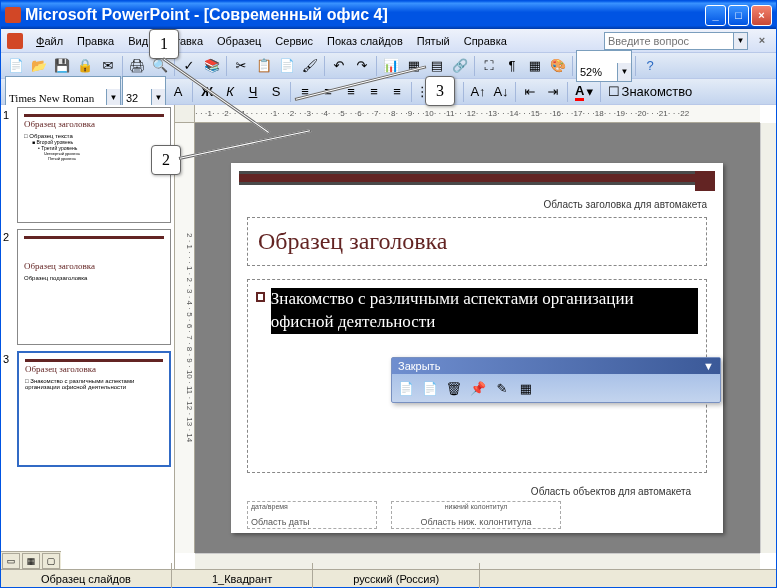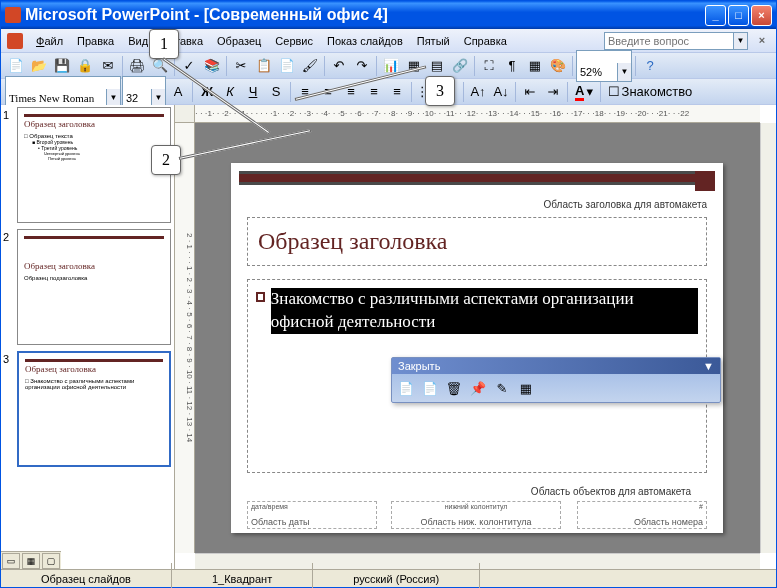--- a/index.html
+++ b/index.html
@@ -235,24 +235,20 @@
           </div>
           <div class="area-label" style="bottom:36px;right:32px">Область объектов для автомакета</div>
           <div class="footer-ph" style="left:16px;width:130px">
               <span style="font-size:7px">дата/время</span>
               <span>Область даты</span>
             </div>
           <div class="footer-ph" style="left:160px;width:170px;text-align:center">
               <span style="font-size:7px">нижний колонтитул</span>
               <span>Область ниж. колонтитула</span>
             </div>
-          <div class="footer-ph" style="right:16px;width:130px;text-align:right">
-              <span style="font-size:7px">#</span>
-              <span>Область номера</span>
-            </div>
         </div>
 
         <div class="master-tb">
           <div class="master-hd">
               <span>Закрыть</span>
               <span>▼</span>
             </div>
           <div class="master-body">
             <div class="tbtn">📄</div>
             <div class="tbtn">📄</div>

